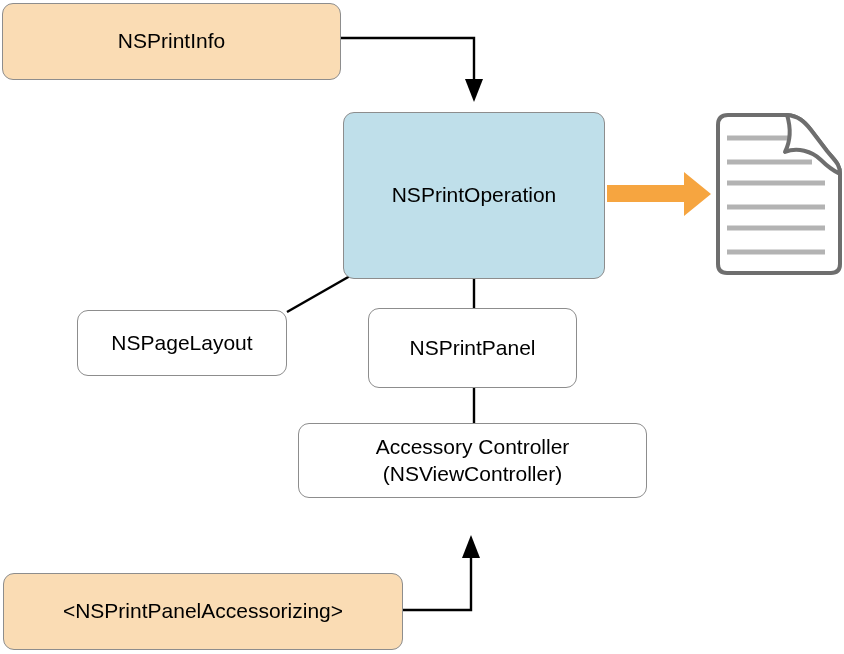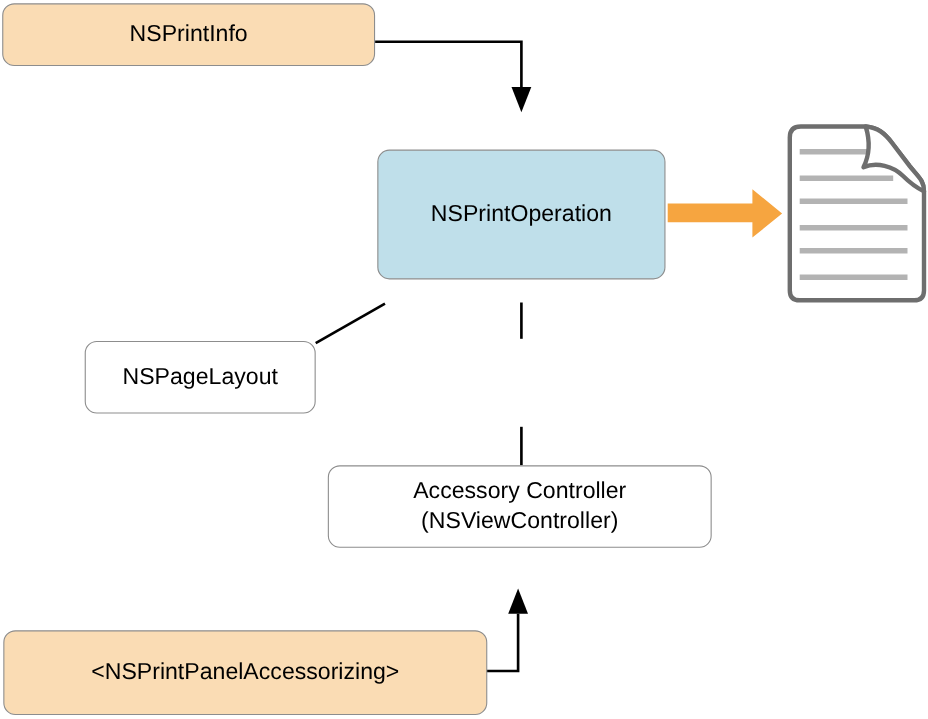--- a/index.html
+++ b/index.html
@@ -27,26 +27,26 @@
     border-radius: 11px;
     font-size: 21px;
     line-height: 1.28;
     color: #000000;
     white-space: pre-line;
     background: #ffffff;
   }
   .node.class   { background: var(--class-fill, #fadcb4); }
   .node.control { background: var(--operation-fill, #bfdfea); }
 
-  #node-nsprintinfo              { left: 2px;   top: 3px;   width: 339px; height: 57px;  }
-  #node-nsprintoperation         { left: 343px; top: 112px; width: 262px; height: 118px; margin-top: 24px; }
+  #node-nsprintinfo              { left: 2px;   top: 3px;   width: 339px; height: 77px;  }
+  #node-nsprintoperation         { left: 343px; top: 112px; width: 262px; height: 167px; }
   #node-nspagelayout             { left: 77px;  top: 310px; width: 210px; height: 66px;  }
   #node-nsprintpanel             { left: 368px; top: 308px; width: 209px; height: 80px;  }
   #node-accessory-controller     { left: 298px; top: 423px; width: 349px; height: 75px; }
-  #node-nsprintpanelaccessorizing{ left: 3px;   top: 573px; width: 440px; height: 77px;  }
+  #node-nsprintpanelaccessorizing{ left: 3px;   top: 573px; width: 400px; height: 77px;  }
 
   
   #connector-layer {
     position: absolute;
     left: 0; top: 0;
     width: 844px;
     height: 654px;
   }
   .conn {
     stroke: var(--connector, #000000);
@@ -123,20 +123,23 @@
   </div>
 
   <div class="node control" id="node-nsprintoperation">
     <span>NSPrintOperation</span>
   </div>
 
   <div class="node" id="node-nspagelayout">
     <span>NSPageLayout</span>
   </div>
 
+  <div class="node" id="node-nsprintpanel">
+    <span>NSPrintPanel</span>
+  </div>
 
   <div class="node" id="node-accessory-controller">
     <span>Accessory Controller
 (NSViewController)</span>
   </div>
 
   <div class="node class" id="node-nsprintpanelaccessorizing">
     <span>&lt;NSPrintPanelAccessorizing&gt;</span>
   </div>
 

